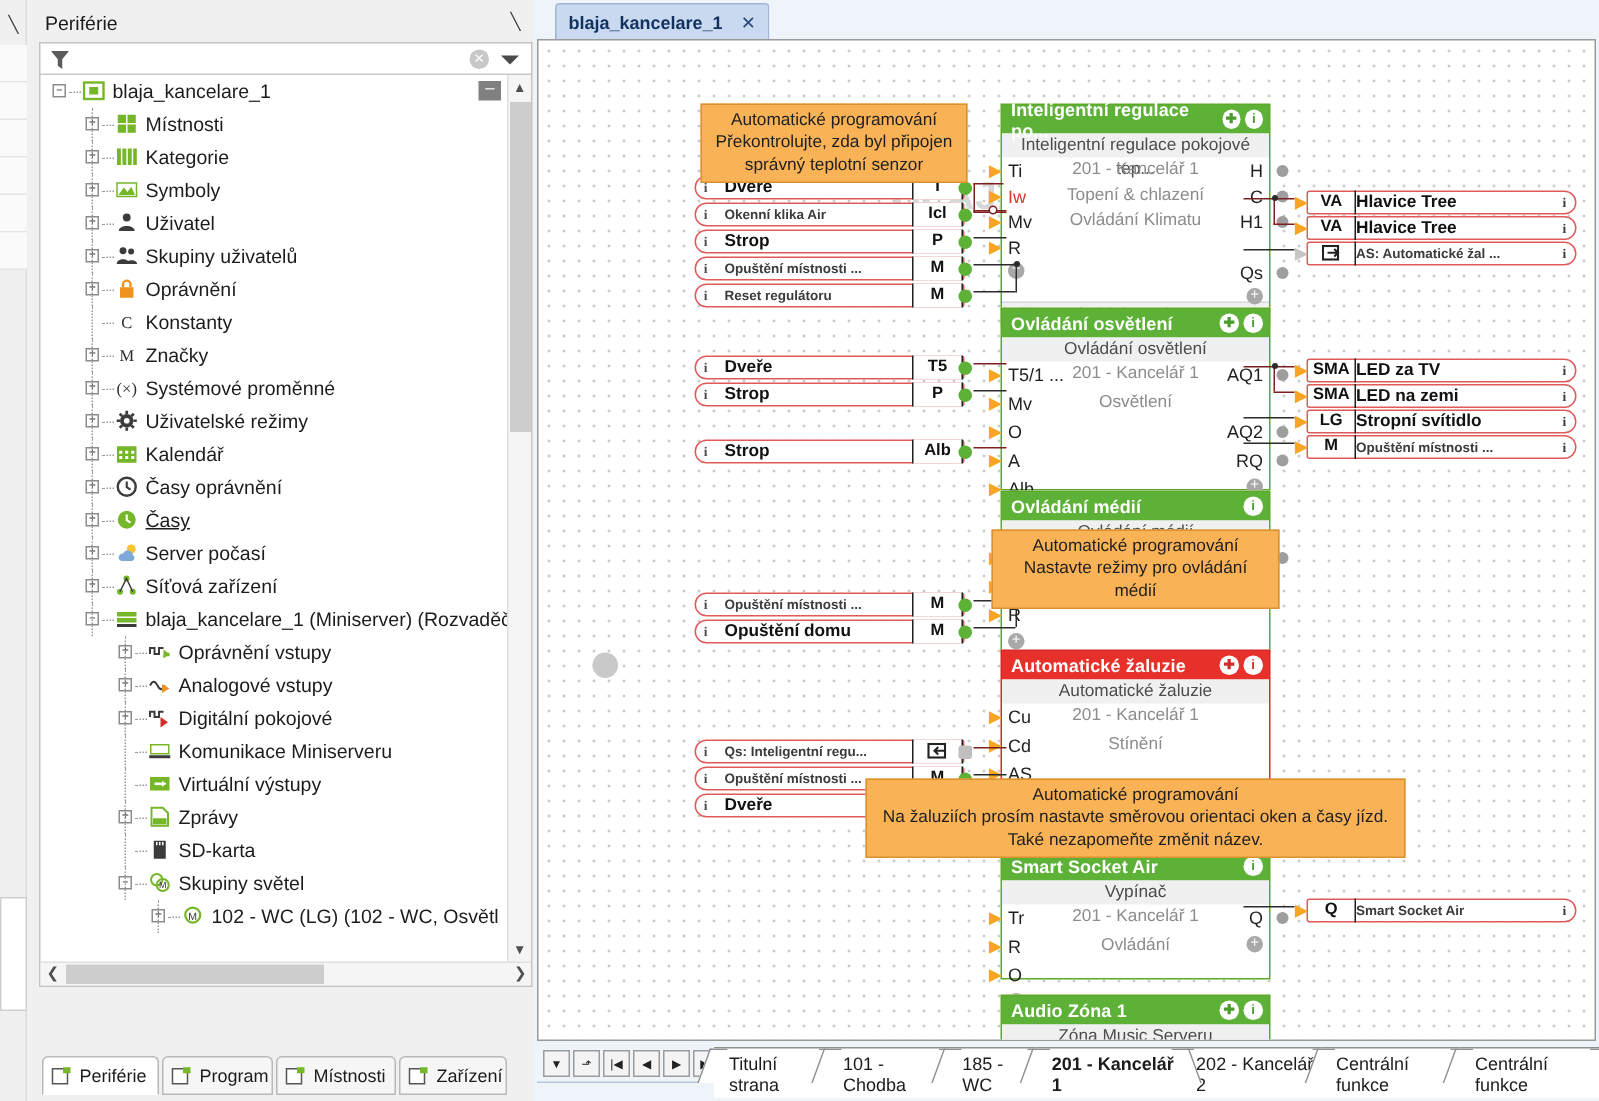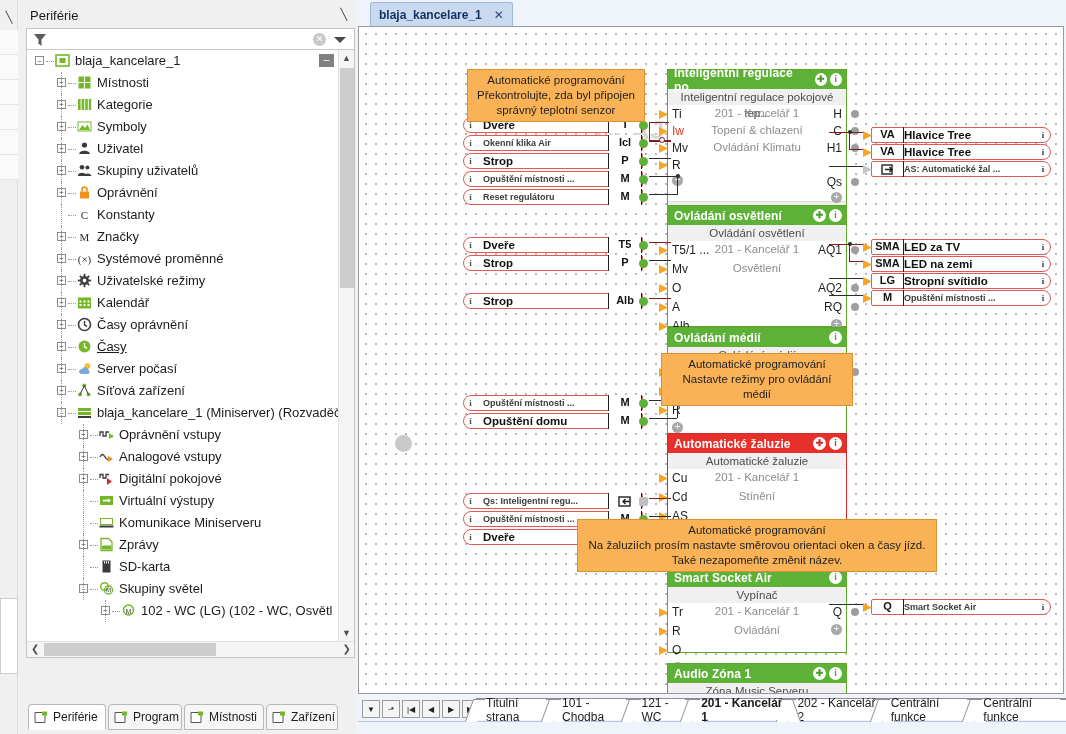--- a/index.html
+++ b/index.html
@@ -318,21 +318,21 @@
     background: #eff3fa;
   }
   .nav-btns { position: absolute; left: 4px; top: 4px; display: flex; gap: 2px; }
   .nav-btn {
     width: 18px; height: 18px; background: #f4f4f4; border: 1px solid #9c9c9c;
     display: flex; align-items: center; justify-content: center;
     font-size: 8px; color: #222;
   }
   .ptabs { position: absolute; left: 118px; top: 2px; display: flex; height: 22px; }
   .ptab2 {
-    position: relative; height: 22px; background: #ffffff;
+    position: relative; height: 34px; background: #ffffff;
     border-top: 1px solid #8f8f8f; border-bottom: none;
     display: flex; align-items: center; padding: 0 7px 0 10px;
     font-size: 12px; color: #1c1c1c; margin-right: -3px;
   }
   .ptab2::before {
     content: ''; position: absolute; left: -7px; top: 0; width: 11px; height: 22px;
     background: #ffffff; border-left: 1px solid #8f8f8f;
     transform: skewX(-20deg); border-top: 1px solid #8f8f8f;
   }
   .ptab2::after {
@@ -636,38 +636,38 @@
                 <polygon points="8,7 13,10.5 8,14" fill="#d02c2c"></polygon>
               </svg>
             </div>
             <div class="tree-lbl" style="left: 92px; top: 3px;">Digitální pokojové</div>
           </div>
           <div class="tree-node">
             <div class="dots" style="left: 63px; top: 11px; width: 8px;"></div>
             <div class="vdots" style="left: 56px; top: 0px; height: 22px;"></div>
             <div class="tree-ic" style="left: 72px; top: 3px;">
               <svg width="15" height="15" viewBox="0 0 15 15">
+                <rect x="1" y="3" width="13" height="7" fill="#76b729"></rect>
+                <rect x="2" y="4" width="11" height="5" fill="#fff"></rect>
+                <rect x="0.5" y="10.5" width="14" height="2" fill="#3b3b3b"></rect>
+              </svg>
+            </div>
+            <div class="tree-lbl" style="left: 92px; top: 3px;">Komunikace Miniserveru</div>
+          </div>
+          <div class="tree-node">
+            <div class="dots" style="left: 63px; top: 11px; width: 8px;"></div>
+            <div class="vdots" style="left: 56px; top: 0px; height: 22px;"></div>
+            <div class="tree-ic" style="left: 72px; top: 3px;">
+              <svg width="15" height="15" viewBox="0 0 15 15">
                 <rect x="1" y="3" width="13" height="9" fill="#76b729"></rect>
                 <polygon points="4,7.5 9,7.5 9,5.5 12,7.5 9,9.5 9,7.5" fill="#fff"></polygon>
                 <rect x="4" y="6.7" width="5" height="1.7" fill="#fff"></rect>
               </svg>
             </div>
             <div class="tree-lbl" style="left: 92px; top: 3px;">Virtuální výstupy</div>
-          </div>
-          <div class="tree-node">
-            <div class="dots" style="left: 63px; top: 11px; width: 8px;"></div>
-            <div class="vdots" style="left: 56px; top: 0px; height: 22px;"></div>
-            <div class="tree-ic" style="left: 72px; top: 3px;">
-              <svg width="15" height="15" viewBox="0 0 15 15">
-                <rect x="1" y="3" width="13" height="7" fill="#76b729"></rect>
-                <rect x="2" y="4" width="11" height="5" fill="#fff"></rect>
-                <rect x="0.5" y="10.5" width="14" height="2" fill="#3b3b3b"></rect>
-              </svg>
-            </div>
-            <div class="tree-lbl" style="left: 92px; top: 3px;">Komunikace Miniserveru</div>
           </div>
           <div class="tree-node">
             <div class="expander" style="left: 52px; top: 6px;">+</div>
             <div class="dots" style="left: 63px; top: 11px; width: 8px;"></div>
             <div class="vdots" style="left: 56px; top: 0px; height: 22px;"></div>
             <div class="tree-ic" style="left: 72px; top: 3px;">
               <svg width="15" height="15" viewBox="0 0 15 15">
                 <path d="M2 1.5 H9.5 L13 5 V13.5 H2 Z" fill="#fff" stroke="#76b729" stroke-width="1.3"></path>
                 <rect x="3" y="8.5" width="9" height="4" fill="#76b729"></rect>
               </svg>
@@ -1114,21 +1114,21 @@
           <div class="nav-btn">▶|</div>
         </div>
       <div class="ptabs" id="page-tabs">
           <div class="ptab2">
             <span>Titulní strana</span>
           </div>
           <div class="ptab2">
             <span>101 - Chodba</span>
           </div>
           <div class="ptab2">
-            <span>121 - WC</span>
+            <span>185 - WC</span>
           </div>
           <div class="ptab2 sel">
             <span>201 - Kancelář 1</span>
           </div>
           <div class="ptab2">
             <span>202 - Kancelář 2</span>
           </div>
           <div class="ptab2">
             <span>Centrální funkce</span>
           </div>

